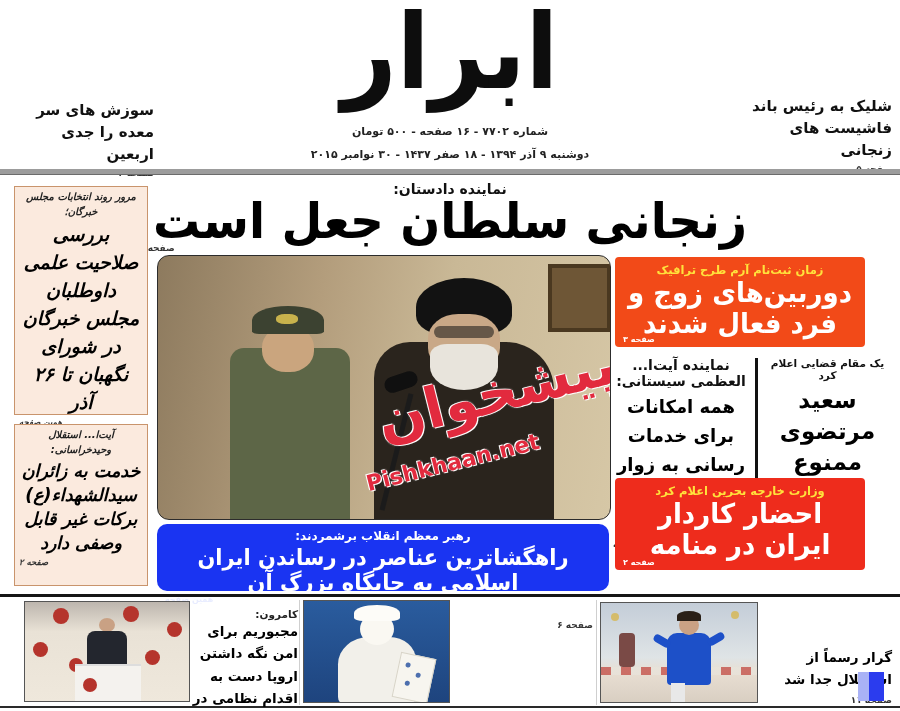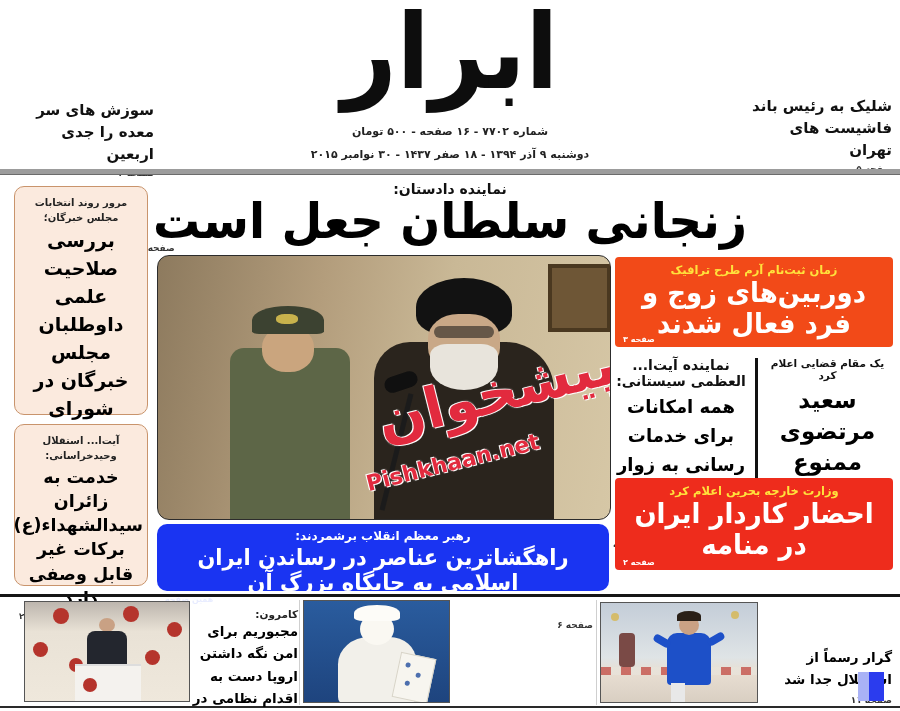--- a/index.html
+++ b/index.html
@@ -19,42 +19,42 @@
   .pg{font-size:9px;font-weight:bold;color:#333;}
   .rule-gray{left:0;width:900px;top:169px;height:5px;background:#9c9c9c;border-bottom:1px solid #6b6b6b;}
 
   
   .lead-kicker{left:0;right:0;top:181px;text-align:center;font-size:14px;font-weight:bold;color:#111;}
   .lead-headline{left:0;right:0;top:193px;text-align:center;font-size:47px;font-weight:bold;color:#000;
                  transform:scaleY(1.05);}
   .lead-page{left:139px;top:243px;}
 
   
-  .side-box{left:14px;width:134px;background:#fbeade;border:1px solid #c9946c;border-radius:10px;
-            padding:8px 4px 4px 4px;box-sizing:border-box;}
+  .side-box{left:14px;width:134px;background:#fbeade;border:1px solid #c9946c;border-radius:0;
+            padding:2px 4px 4px 4px;box-sizing:border-box;font-style:italic;}
   .side-kicker{font-size:10px;font-weight:bold;color:#222;text-align:center;line-height:1.5;}
   .side-headline{font-size:19px;font-weight:bold;color:#000;text-align:center;line-height:1.5;margin-top:2px;}
   .side-page{font-size:8.5px;font-weight:bold;color:#333;text-align:left;margin-top:1px;}
 
   
   .main-photo{left:157px;top:255px;width:452px;height:263px;border-radius:12px;border:1px solid #2c2c2c;
               overflow:hidden;background:linear-gradient(100deg,#8d7a5e 0%,#b39d7c 34%,#c9b896 60%,#d6c7a6 100%);}
   .wm{transform:rotate(-14deg);color:#e22a3e;text-shadow:0 0 2px #fff,1px 1px 0 #fff,-1px -1px 0 #fff;
       font-weight:bold;text-align:center;line-height:1;}
 
   
   .blue-cap{left:157px;top:524px;width:452px;height:67px;background:#1a34f2;border-radius:10px;
             box-sizing:border-box;padding:5px 8px 2px;}
   .blue-kicker{color:#fff;font-size:12px;font-weight:bold;text-align:center;}
   .blue-headline{color:#fff;font-size:21px;font-weight:bold;text-align:center;margin-top:3px;
                  transform:scaleY(1.05);}
   .blue-page{color:#e8ecff;font-size:8px;font-weight:bold;text-align:left;margin-top:1px;}
 
   
-  .red-box{left:615px;width:278px;border-radius:4px;box-sizing:border-box;padding:6px 8px 2px;}
+  .red-box{left:615px;width:250px;border-radius:4px;box-sizing:border-box;padding:6px 8px 2px;}
   .red1{top:257px;height:90px;background:#f24a18;}
   .red2{top:478px;height:92px;background:#ee2c1c;}
   .red-kicker{color:#ffe23c;font-size:11.5px;font-weight:bold;text-align:center;}
   .red-headline{color:#fff;font-size:26px;font-weight:bold;text-align:center;line-height:1.15;
                 margin-top:2px;transform:scaleY(1.05);}
   .red-page{color:#fff;font-size:8px;font-weight:bold;text-align:left;}
 
   .substory{box-sizing:border-box;}
   .sub-kicker{font-size:10.5px;font-weight:bold;color:#111;text-align:center;}
   .sub-headline-lg{font-size:23px;font-weight:bold;color:#000;text-align:center;line-height:1.35;margin-top:4px;}
@@ -82,21 +82,21 @@
 <div class="abs logo rtl">ابرار</div>
 <div class="abs issue-line rtl" style="top:113px;">شماره ۷۷۰۲ - ۱۶ صفحه - ۵۰۰ تومان</div>
 <div class="abs issue-line rtl" style="top:136px;">دوشنبه ۹ آذر ۱۳۹۴ - ۱۸ صفر ۱۴۳۷ - ۳۰ نوامبر ۲۰۱۵</div>
 
 <div class="abs rtl" style="left:14px;top:100px;width:140px;text-align:right;">
   <div class="ear">سوزش های سر معده را جدی اربعین</div>
   <div class="pg" style="margin-top:3px;">صفحه ۳</div>
 </div>
 
 <div class="abs rtl" style="left:746px;top:96px;width:146px;text-align:right;">
-  <div class="ear">شلیک به رئیس باند فاشیست های تهران</div>
+  <div class="ear">شلیک به رئیس باند فاشیست های زنجانی</div>
   <div class="pg" style="margin-top:3px;">صفحه ۵</div>
 </div>
 
 <div class="abs rule-gray"></div>
 
 <div class="abs lead-kicker rtl">نماینده دادستان:</div>
 <div class="abs lead-headline rtl">زنجانی سلطان جعل است</div>
 <div class="abs pg rtl lead-page">صفحه ۲</div>
 
 <div class="abs side-box rtl" style="top:186px;height:229px;">

